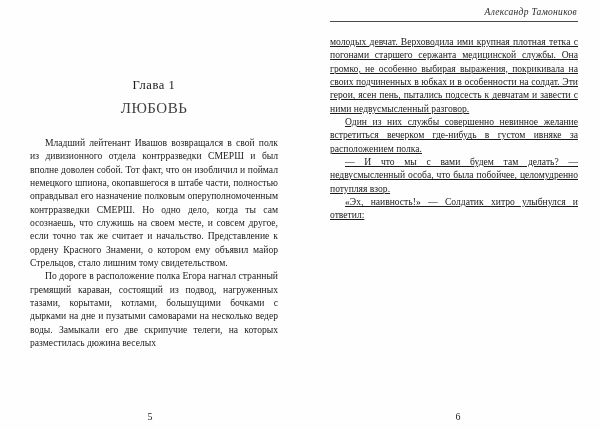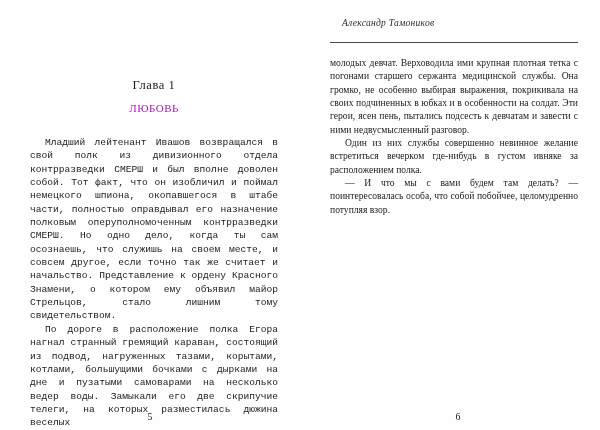--- a/index.html
+++ b/index.html
@@ -38,23 +38,23 @@
   }
   .page-left {
     padding: 0 22px 0 30px;
   }
   .page-right {
     padding: 0 22px 0 30px;
   }
 
   
   .runhead {
-    margin: 12px;
+    margin: 1px;
     padding-top: 5px;
-    text-align: left;
+    text-align: right;
     font-style: italic;
     font-size: 9.5px;
     letter-spacing: 0.3px;
     color: #2a2a2a;
     height: 13px;
     line-height: 13px;
   }
   .runhead-rule {
     border: none;
     border-top: 1px solid #4a4a4a;
@@ -67,39 +67,39 @@
     padding-top: 78px;
     text-align: center;
   }
   .chapter-num {
     font-size: 12.5px;
     letter-spacing: 0.6px;
     margin: 0 0 2px 0;
     color: #1a1a1a;
   }
   .chapter-title {
-    font-size: 11px;
+    font-size: 15px;
     letter-spacing: 0.5px;
     line-height: 15px;
     margin: 8px;
-    color: #a21caf;
+    color: #404040;
   }
   .chapter-title .t-line { display: block; }
 
   
   .body-col {
     font-size: 9.6px;
     line-height: 13.35px;
     text-align: justify;
     text-justify: inter-word;
     color: #1b1b1b;
     hyphens: manual;
   }
-  .body-col.left-start { padding-top: 12px; font-family: Liberation Mono, monospace; }
-  .body-col.right-start { padding-top: 13px; }
+  .body-col.left-start { padding-top: 12px; }
+  .body-col.right-start { padding-top: 13px; text-decoration: underline; }
   .body-col p {
     margin: 0;
     text-indent: 15px;
   }
   .body-col p.cont {
     text-indent: 0;
   }
 
   
   .folio {
@@ -139,19 +139,20 @@
   </div>
 
   <div class="page page-right">
 
     <div class="runhead">Александр Тамоников</div>
     <hr class="runhead-rule">
 
     <div class="body-col right-start">
       <p class="cont">молодых девчат. Верховодила ими крупная плотная тетка с погонами старшего сержанта медицинской службы. Она громко, не особенно выбирая выражения, покрикивала на своих подчиненных в юбках и в особенности на солдат. Эти герои, ясен пень, пытались подсесть к девчатам и завести с ними недвусмысленный разговор.</p>
       <p>Один из них службы совершенно невинное желание встретиться вечерком где-нибудь в густом ивняке за расположением полка.</p>
-      <p>— И что мы с вами будем там делать? — поинтересовалась особа, что собой побойчее, целомудренно потупляя взор.</p>
+      <p>— И что мы с вами будем там делать? — недвусмысленный особа, что была побойчее, целомудренно потупляя взор.</p>
+      <p>«Эх, наивность!» — Солдатик хитро улыбнулся и ответил:</p>
     </div>
 
     <div class="folio">6</div>
   </div>
 
 </div>
 
 </body></html>

